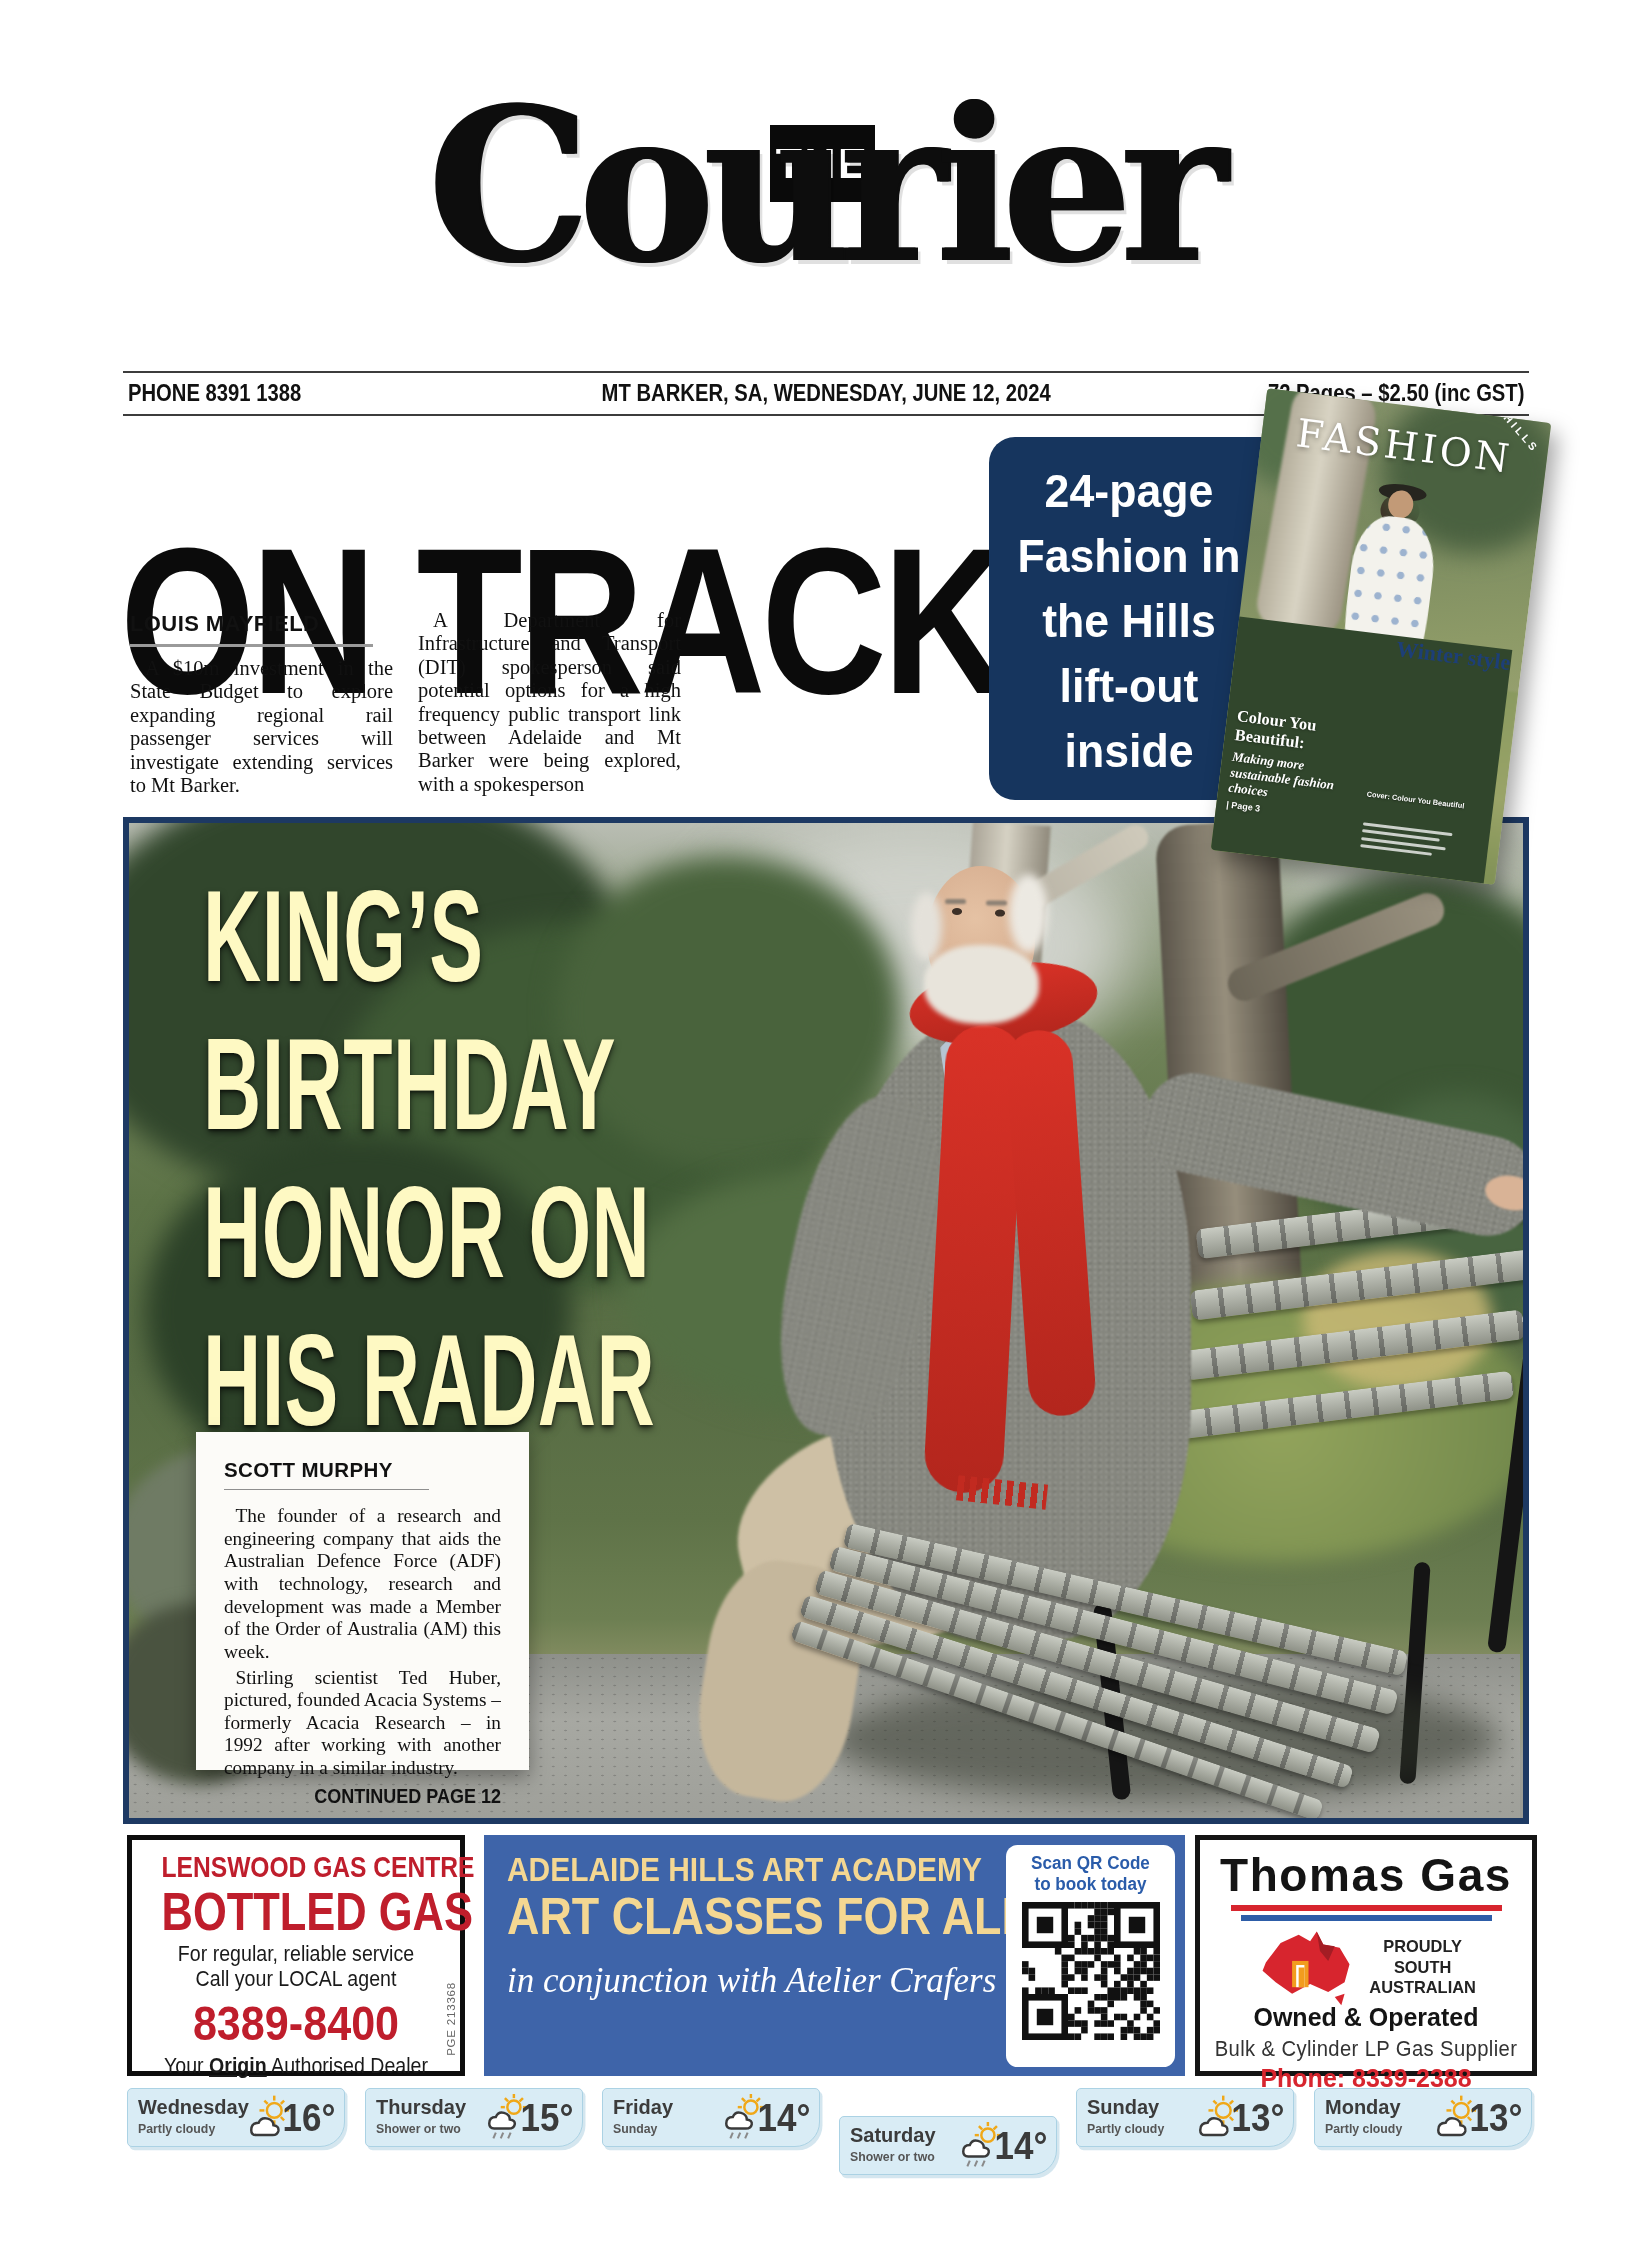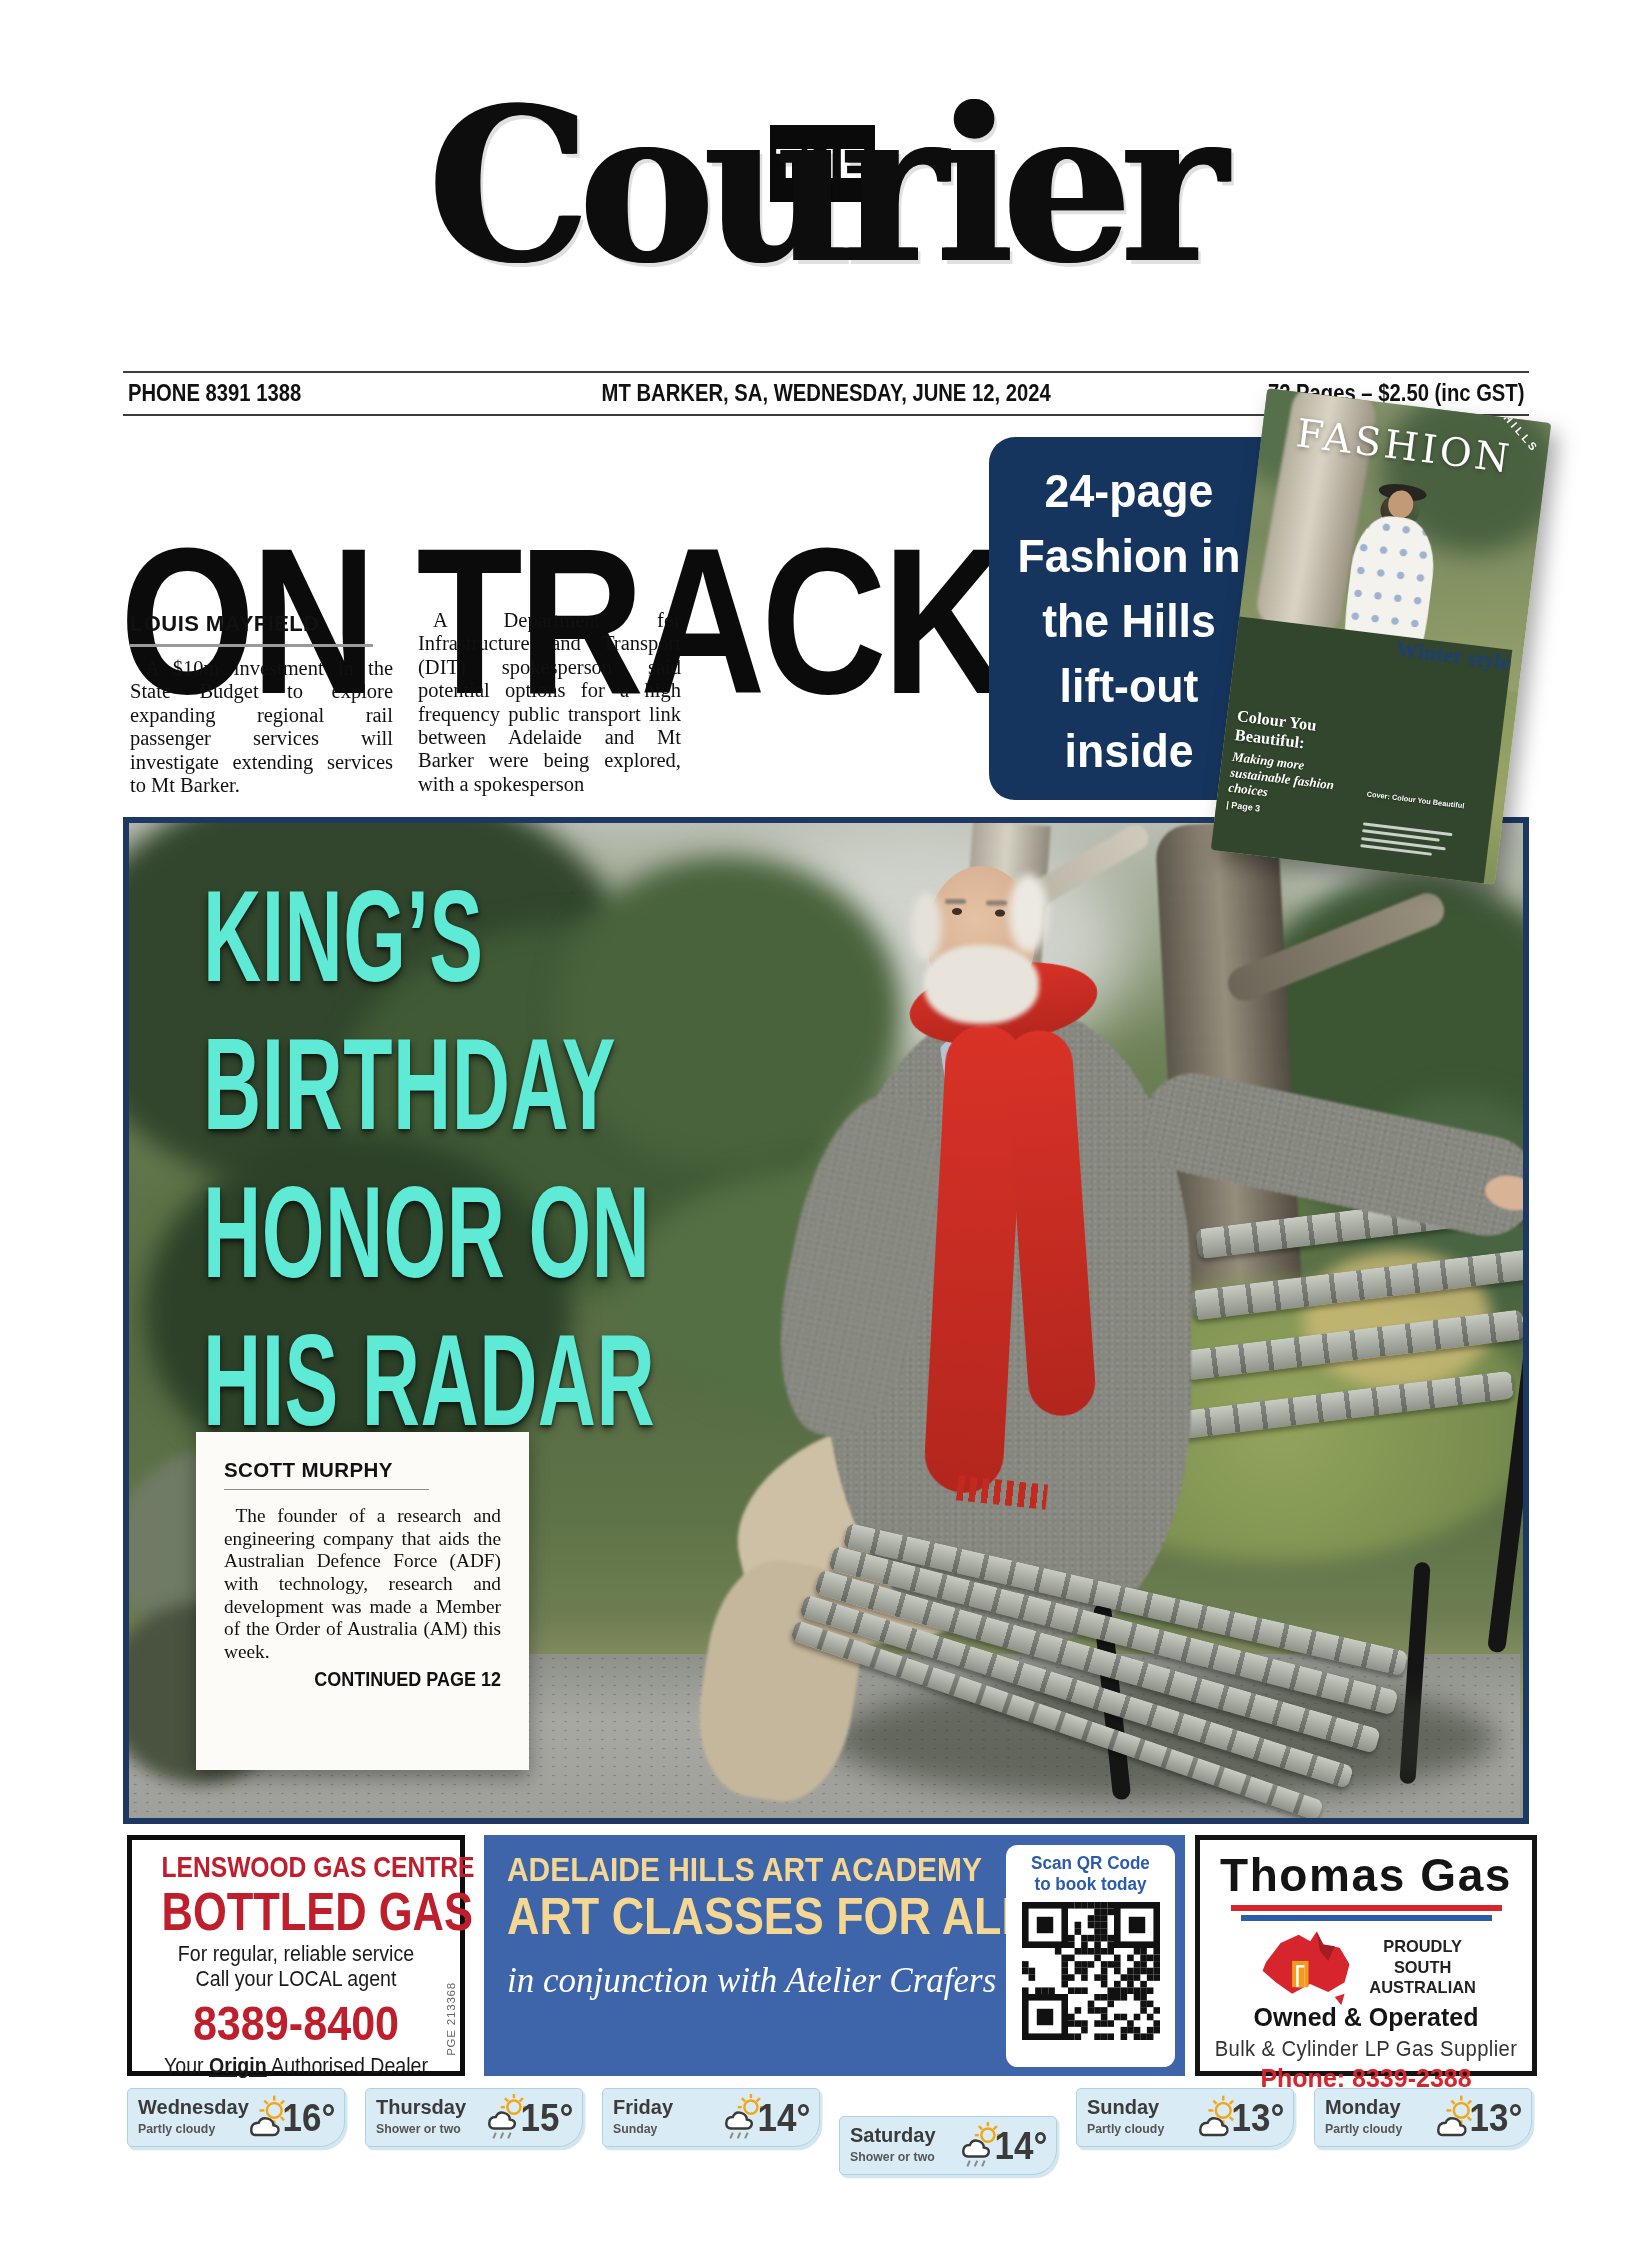--- a/index.html
+++ b/index.html
@@ -173,21 +173,21 @@
   .face{left:798px;top:43px;width:108px;height:138px;border-radius:50% 50% 46% 46%;
         background:radial-gradient(circle at 45% 38%,#e5c2a4,#cfa486);filter:blur(0.4px);}
   .hairR{left:880px;top:51px;width:39px;height:79px;background:#ece9e2;border-radius:50%;filter:blur(4.1px);}
   .hairL{left:782px;top:69px;width:31px;height:69px;background:#e4e1da;border-radius:50%;filter:blur(4.1px);}
   .beard{left:795px;top:122px;width:115px;height:79px;background:#e8e4db;border-radius:46%;filter:blur(2.5px);}
   .eyes{left:823px;top:85px;width:10px;height:6.6px;background:#3c3028;border-radius:50%;
         box-shadow:43px 1.6px 0 #3c3028;}
   .brows{left:816px;top:76px;width:21.3px;height:5px;background:#8d8174;border-radius:2.5px;
         box-shadow:41px 1.6px 0 #8d8174;filter:blur(0.8px);}
 
-  .photo-headline{position:absolute;left:74px;top:39px;z-index:8;color:#5eead4;
+  .photo-headline{position:absolute;left:74px;top:39px;z-index:8;color:#fef9c3;
         text-shadow:0 4.1px 10px rgba(0,0,0,0.55),0 1.6px 3.3px rgba(0,0,0,0.4);}
   .photo-headline div{font-size:130px;font-weight:800;line-height:148px;letter-spacing:0.8px;
         transform:scaleX(0.62);transform-origin:left center;white-space:nowrap;}
 
   .murphy{position:absolute;left:67px;top:609px;width:333px;height:338px;background:#fcfbf8;z-index:9;
           box-shadow:0 6.6px 18px rgba(0,0,0,0.35);box-sizing:border-box;padding:26px 28px 0 28px;}
   .murphy-byline{font-size:20.5px;font-weight:800;letter-spacing:0.4px;}
   .murphy-rule{width:205px;height:1.6px;background:#8f8f8f;margin-top:6.6px;}
   .murphy p{font-family:"Liberation Serif",serif;font-size:19.3px;line-height:22.6px;text-align:justify;
             margin:0;text-indent:11.5px;}
@@ -368,20 +368,21 @@
       <div>KING’S</div>
       <div>BIRTHDAY</div>
       <div>HONOR ON</div>
       <div>HIS RADAR</div>
     </div>
 
     <div class="murphy">
       <div class="murphy-byline">SCOTT MURPHY</div>
       <div class="murphy-rule"></div>
       <p class="p1">The founder of a research and engineering company that aids the Australian Defence Force (ADF) with technology, research and development was made a Member of the Order of Australia (AM) this week.</p>
+      <p class="p2">Stirling scientist Ted Huber, pictured, founded Acacia Systems – formerly Acacia Research – in 1992 after working with another company in a similar industry.</p>
       <div class="continued">CONTINUED PAGE 12</div>
     </div>
   </figure>
 
   <div class="ad ad-lenswood">
     <div class="lg-title">LENSWOOD GAS CENTRE</div>
     <div class="lg-sub">BOTTLED GAS</div>
     <div class="lg-line">For regular, reliable service</div>
     <div class="lg-line">Call your LOCAL agent</div>
     <div class="lg-phone">8389-8400</div>

